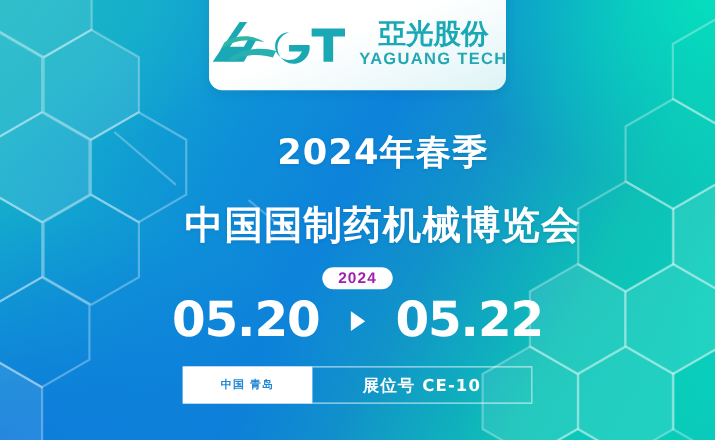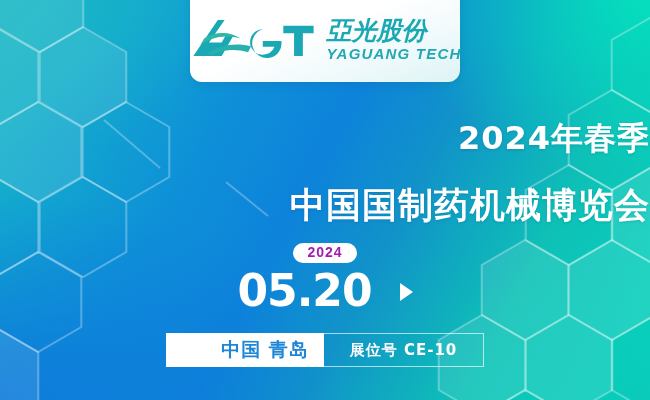--- a/index.html
+++ b/index.html
@@ -53,22 +53,22 @@
     align-items: center;
     justify-content: center;
     gap: 10px;
     padding-top: 6px;
     box-sizing: border-box;
   }
   .logo-mark { width: 128px; height: 44px; flex: 0 0 auto; }
   .logo-right {
     display: flex;
     flex-direction: column;
+    align-items: center;
     line-height: 1;
-    font-style: italic;
   }
   .logo-cn {
     font-family: "DejaVu Sans", sans-serif;
     font-size: 25px;
     font-weight: 700;
     color: #1aa9b4;
     letter-spacing: 0px;
     white-space: nowrap;
   }
   .logo-en {
@@ -79,21 +79,21 @@
     margin-top: 3px;
     white-space: nowrap;
   }
 
   
   .title-block {
     position: absolute;
     left: 0;
     right: 0;
     top: 118px;
-    text-align: right;
+    text-align: center;
     padding-left: 46px;
   }
   .title-line1 {
     font-family: "DejaVu Sans", sans-serif;
     font-size: 32px;
     font-weight: 700;
     color: #ffffff;
     letter-spacing: 1px;
     text-shadow: 0 1px 3px rgba(0,60,110,0.18);
     line-height: 1.25;
@@ -162,25 +162,24 @@
     align-items: stretch;
     box-sizing: border-box;
   }
   .footer-left {
     background: #ffffff;
     width: 118px;
     display: flex;
     align-items: center;
     justify-content: center;
     font-family: "DejaVu Sans", sans-serif;
-    font-size: 19px;
+    font-size: 10px;
     font-weight: 700;
     color: #1e86d6;
     letter-spacing: 1px;
-    padding-left: 40px;
   }
   .footer-right {
     flex: 1;
     border: 1px solid rgba(255,255,255,0.65);
     border-left: none;
     display: flex;
     align-items: center;
     justify-content: center;
     font-family: "DejaVu Sans", sans-serif;
     font-size: 15px;
@@ -263,20 +262,21 @@
   <div class="title-block">
     <div class="title-line1">2024年春季</div>
     <div class="title-line2">中国国制药机械博览会</div>
   </div>
 
   <div class="date-block">
     <div class="year-pill">2024</div>
     <div class="date-row">
       <span class="date-num">05.20</span>
       <span class="date-arrow"></span>
+      <span class="date-num">05.22</span>
     </div>
   </div>
 
   <div class="footer-bar">
     <div class="footer-left">中国 青岛</div>
     <div class="footer-right">展位号 CE-10</div>
   </div>
 
 </div>
 

